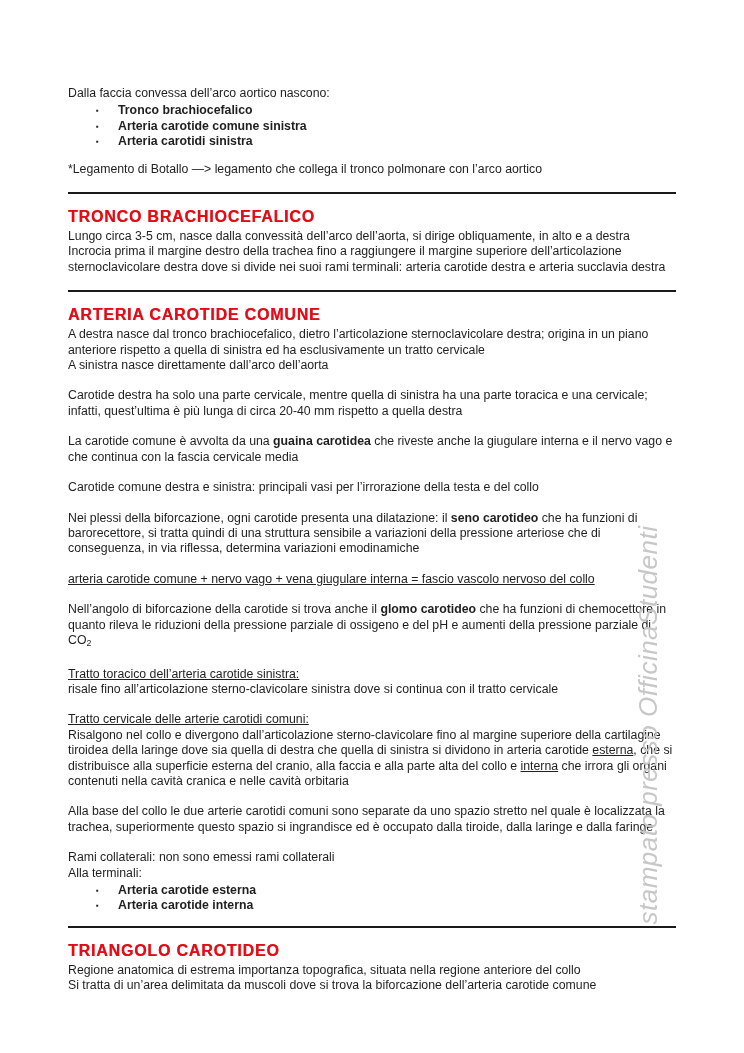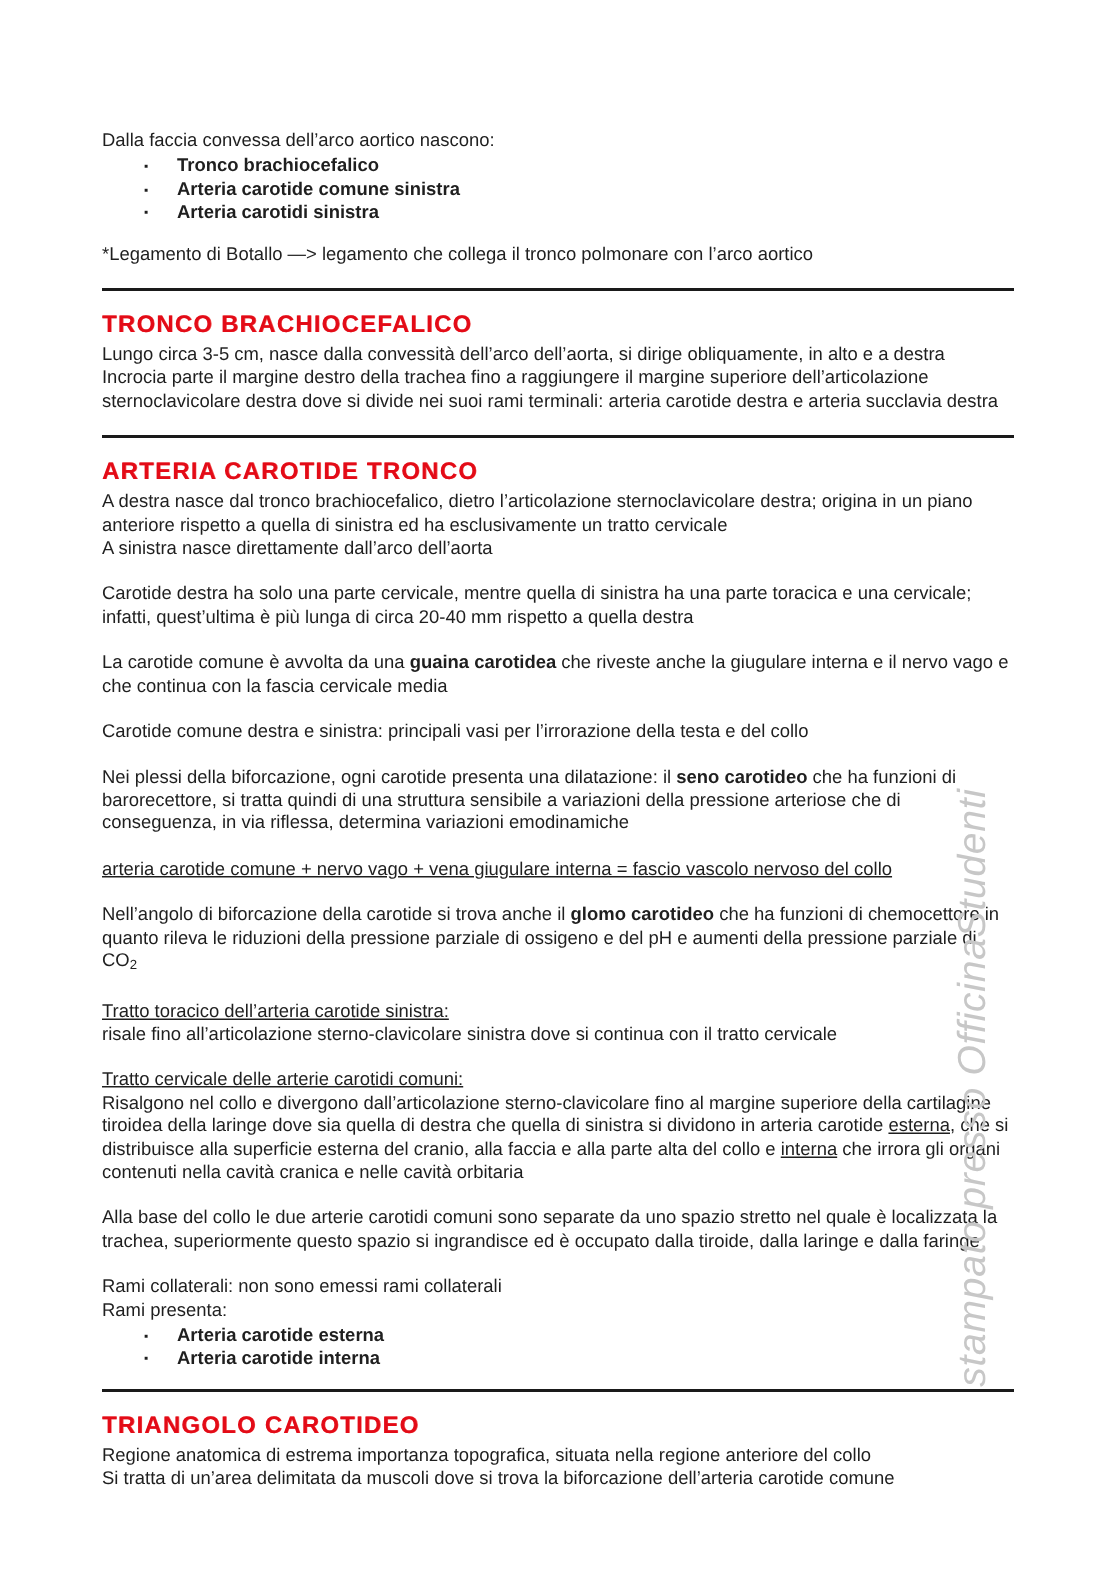--- a/index.html
+++ b/index.html
@@ -72,34 +72,34 @@
   <div class="content">
       <p class="p tight"><span>Dalla faccia convessa dell’arco aortico nascono:</span></p>
       <ul class="bullets">
         <li><span class="marker">▪</span><span class="b">Tronco brachiocefalico</span></li>
         <li><span class="marker">▪</span><span class="b">Arteria carotide comune sinistra</span></li>
         <li><span class="marker">▪</span><span class="b">Arteria carotidi sinistra</span></li>
       </ul>
       <p class="p"><span>*Legamento di Botallo —&gt; legamento che collega il tronco polmonare con l’arco aortico</span></p>
       <hr class="rule">
       <h2 class="heading">TRONCO BRACHIOCEFALICO</h2>
-      <p class="p"><span>Lungo circa 3-5 cm, nasce dalla convessità dell’arco dell’aorta, si dirige obliquamente, in alto e a destra</span><br><span>Incrocia parte il margine destro della trachea fino a raggiungere il margine superiore dell’articolazione sternoclavicolare destra dove si divide nei suoi rami terminali: arteria carotide destra e arteria succlavia destra</span></p>
+      <p class="p"><span>Lungo circa 3-5 cm, nasce dalla convessità dell’arco dell’aorta, si dirige obliquamente, in alto e a destra</span><br><span>Incrocia prima il margine destro della trachea fino a raggiungere il margine superiore dell’articolazione sternoclavicolare destra dove si divide nei suoi rami terminali: arteria carotide destra e arteria succlavia destra</span></p>
       <hr class="rule">
-      <h2 class="heading">ARTERIA CAROTIDE TRONCO</h2>
+      <h2 class="heading">ARTERIA CAROTIDE COMUNE</h2>
       <p class="p"><span>A destra nasce dal tronco brachiocefalico, dietro l’articolazione sternoclavicolare destra; origina in un piano anteriore rispetto a quella di sinistra ed ha esclusivamente un tratto cervicale</span><br><span>A sinistra nasce direttamente dall’arco dell’aorta</span></p>
       <p class="p"><span>Carotide destra ha solo una parte cervicale, mentre quella di sinistra ha una parte toracica e una cervicale; infatti, quest’ultima è più lunga di circa 20-40 mm rispetto a quella destra</span></p>
       <p class="p"><span>La carotide comune è avvolta da una </span><span class="b">guaina carotidea</span><span> che riveste anche la giugulare interna e il nervo vago e che continua con la fascia cervicale media</span></p>
       <p class="p"><span>Carotide comune destra e sinistra: principali vasi per l’irrorazione della testa e del collo</span></p>
       <p class="p"><span>Nei plessi della biforcazione, ogni carotide presenta una dilatazione: il </span><span class="b">seno carotideo</span><span> che ha funzioni di barorecettore, si tratta quindi di una struttura sensibile a variazioni della pressione arteriose che di conseguenza, in via riflessa, determina variazioni emodinamiche</span></p>
       <p class="p"><span class="u">arteria carotide comune + nervo vago + vena giugulare interna = fascio vascolo nervoso del collo</span></p>
       <p class="p"><span>Nell’angolo di biforcazione della carotide si trova anche il </span><span class="b">glomo carotideo</span><span> che ha funzioni di chemocettore in quanto rileva le riduzioni della pressione parziale di ossigeno e del pH e aumenti della pressione parziale di CO</span><span class="sub">2</span></p>
       <p class="p"><span class="u">Tratto toracico dell’arteria carotide sinistra:</span><br><span>risale fino all’articolazione sterno-clavicolare sinistra dove si continua con il tratto cervicale</span></p>
       <p class="p"><span class="u">Tratto cervicale delle arterie carotidi comuni:</span><br><span>Risalgono nel collo e divergono dall’articolazione sterno-clavicolare fino al margine superiore della cartilagine tiroidea della laringe dove sia quella di destra che quella di sinistra si dividono in arteria carotide </span><span class="u">esterna</span><span>, che si distribuisce alla superficie esterna del cranio, alla faccia e alla parte alta del collo e </span><span class="u">interna</span><span> che irrora gli organi contenuti nella cavità cranica e nelle cavità orbitaria</span></p>
       <p class="p"><span>Alla base del collo le due arterie carotidi comuni sono separate da uno spazio stretto nel quale è localizzata la trachea, superiormente questo spazio si ingrandisce ed è occupato dalla tiroide, dalla laringe e dalla faringe</span></p>
-      <p class="p tight"><span>Rami collaterali: non sono emessi rami collaterali</span><br><span>Rami presenta:</span></p>
+      <p class="p tight"><span>Rami collaterali: non sono emessi rami collaterali</span><br><span>Alla terminali:</span></p>
       <ul class="bullets">
         <li><span class="marker">▪</span><span class="b">Arteria carotide esterna</span></li>
         <li><span class="marker">▪</span><span class="b">Arteria carotide interna</span></li>
       </ul>
       <hr class="rule">
       <h2 class="heading">TRIANGOLO CAROTIDEO</h2>
       <p class="p"><span>Regione anatomica di estrema importanza topografica, situata nella regione anteriore del collo</span><br><span>Si tratta di un’area delimitata da muscoli dove si trova la biforcazione dell’arteria carotide comune</span></p>
     </div>
   <div class="watermark">stampato presso OfficinaStudenti</div>
 </div>

